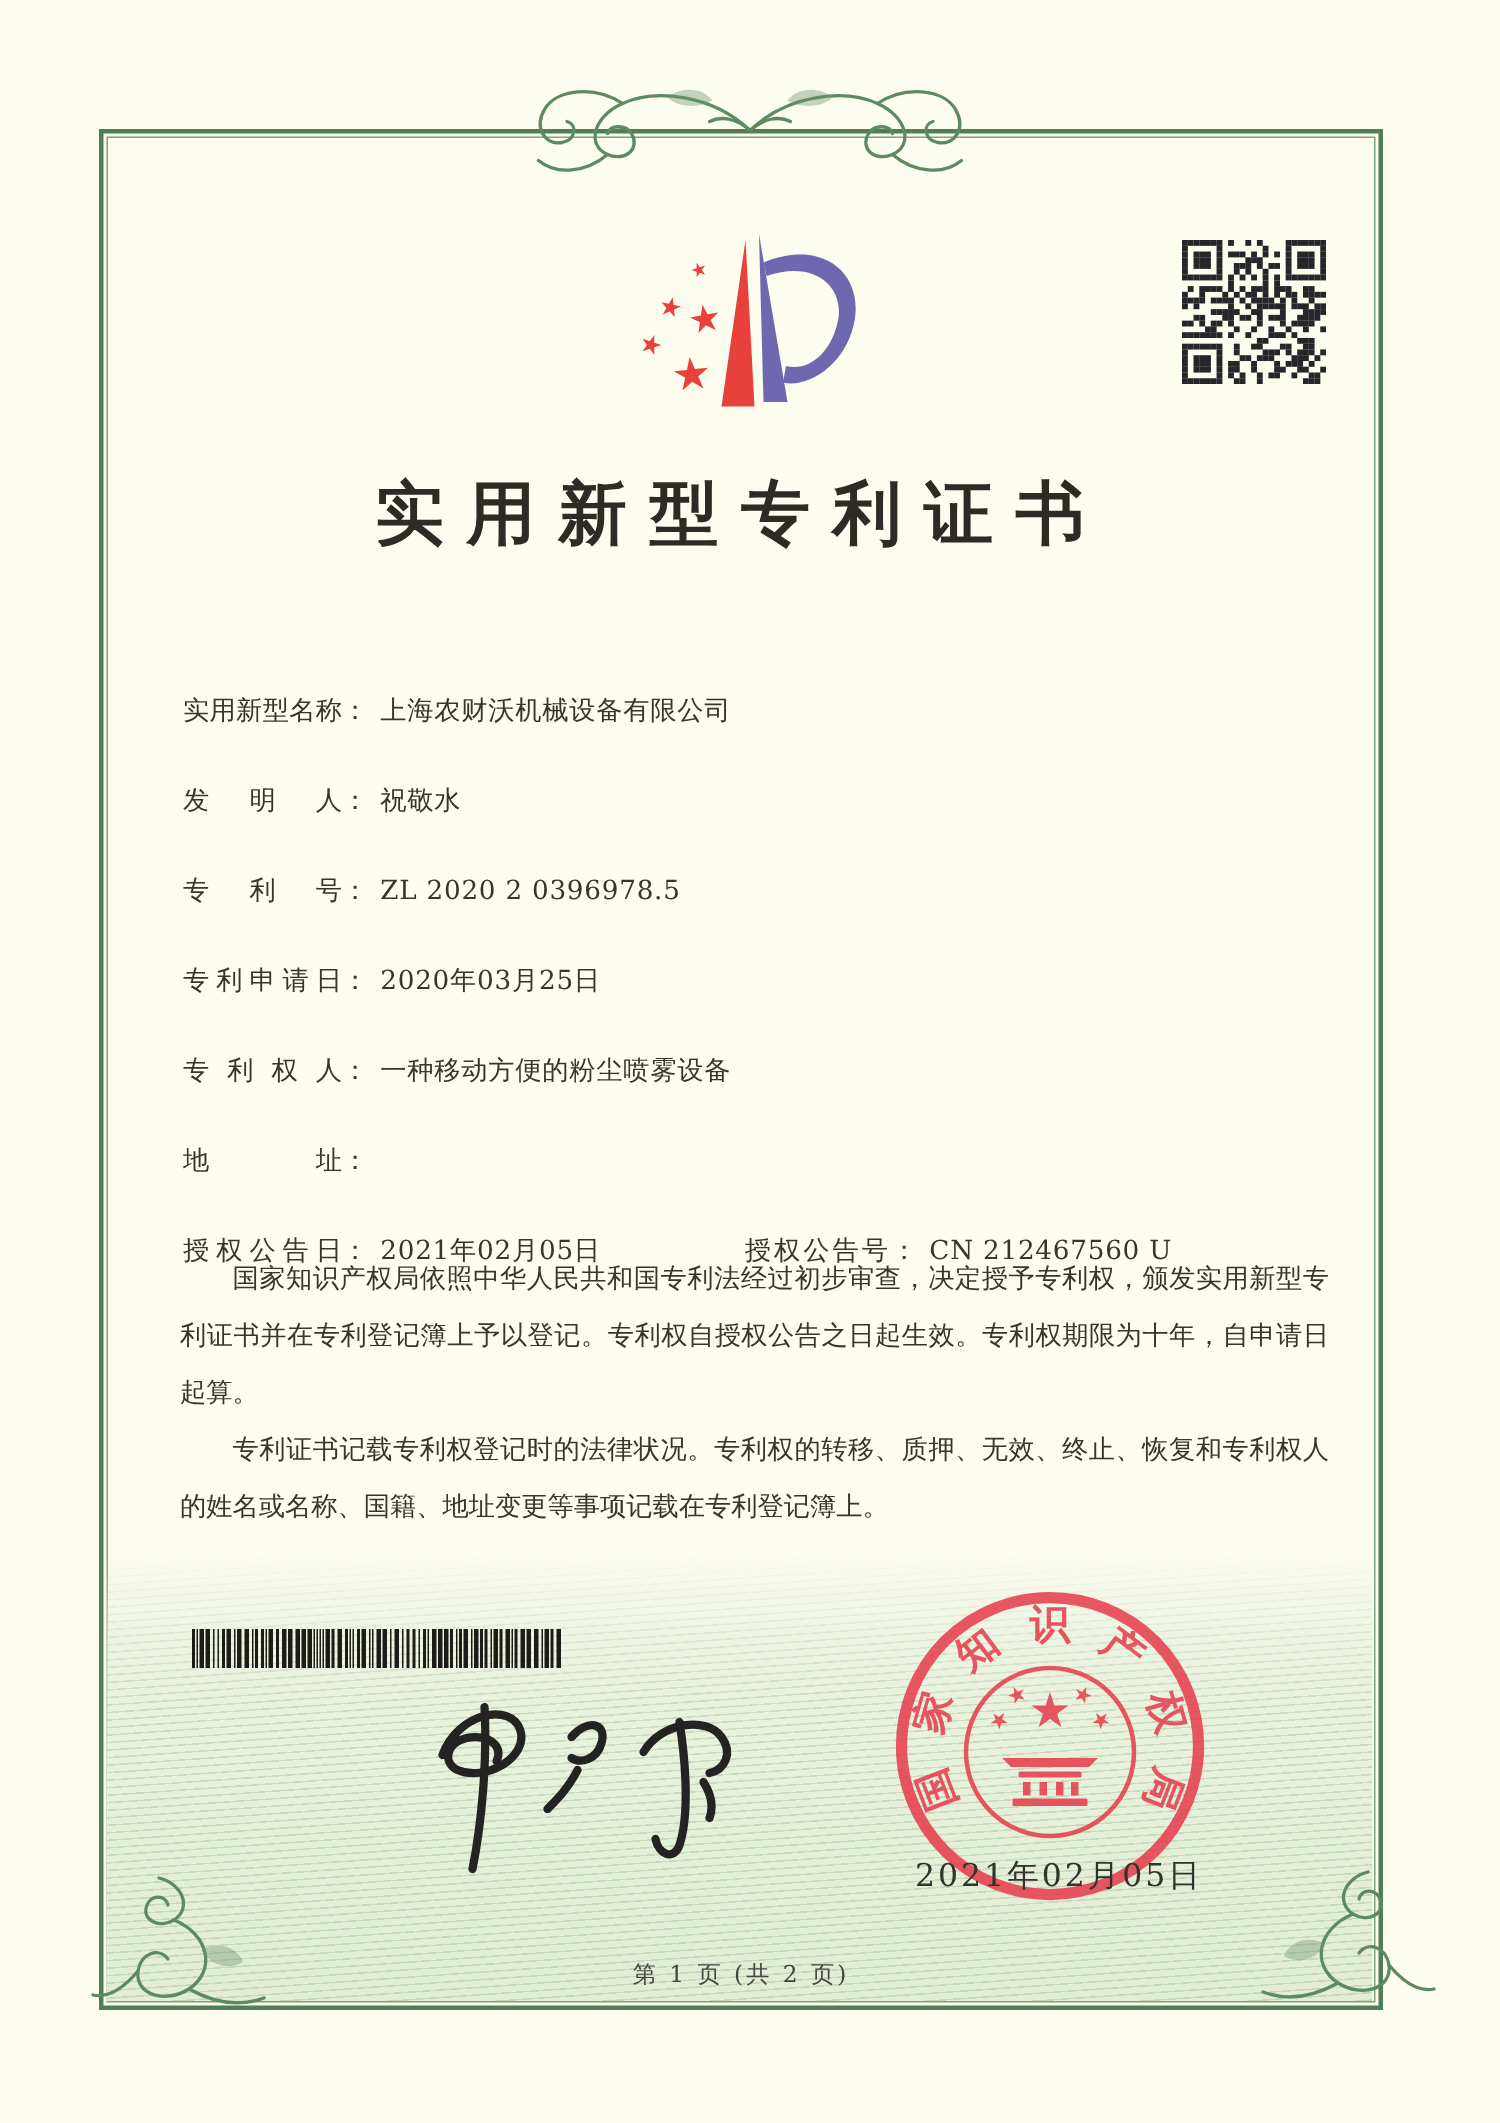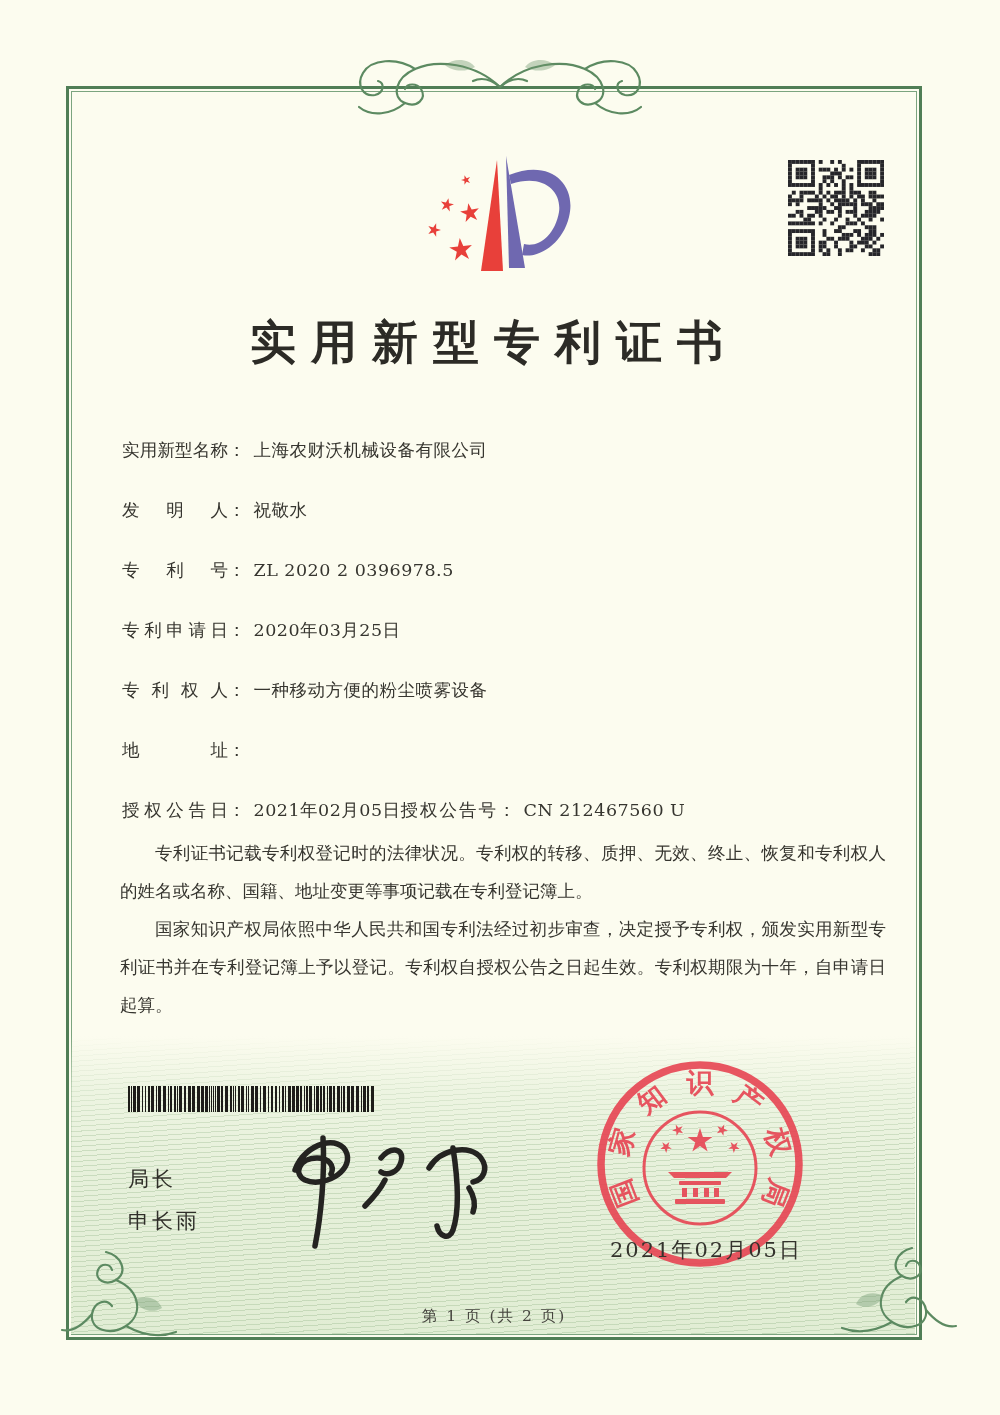--- a/index.html
+++ b/index.html
@@ -14,26 +14,26 @@
      background:linear-gradient(180deg,rgba(229,240,218,0) 0%,rgba(229,240,218,.65) 18%,#e6f0da 50%,#e1edd4 100%);}
   .guilloche::after{content:"";position:absolute;inset:0;
      background:repeating-linear-gradient(176deg,rgba(126,166,116,.28) 0 1px,rgba(0,0,0,0) 1px 5px);
      -webkit-mask-image:linear-gradient(180deg,transparent 0,#000 35%,#000 100%);
      mask-image:linear-gradient(180deg,transparent 0,#000 35%,#000 100%);}
   .cert-no{position:absolute;left:118px;top:166px;font-size:19px;letter-spacing:3px;color:#45443c;}
   .logo{position:absolute;left:418px;top:150px;width:160px;height:140px;}
   .qr{position:absolute;left:788px;top:160px;width:96px;height:96px;line-height:0;}
   .title{position:absolute;left:66px;top:312px;width:856px;text-align:center;
          font-size:46px;font-weight:bold;letter-spacing:15px;color:#2c2b26;}
-  .fields{position:absolute;left:122px;top:438px;width:770px;}
+  .fields{position:absolute;left:122px;top:462px;width:770px;}
   .frow{display:flex;align-items:baseline;font-size:17.5px;line-height:25px;margin-bottom:35px;color:#36352f;}
   .flabel{display:inline-block;width:106px;text-align:justify;text-align-last:justify;flex:none;}
   .fcolon{flex:none;margin-right:8px;}
   .fvalue{letter-spacing:.5px;white-space:nowrap;}
-  .fgroup2{display:flex;align-items:baseline;}
+  .fgroup2{display:flex;align-items:baseline;margin-left:96px;}
   .fgroup2 .flabel2{flex:none;letter-spacing:2px;}
   .legal{position:absolute;left:120px;top:834px;width:766px;font-size:17.5px;line-height:38px;
          text-align:justify;color:#36352f;}
   .legal p{margin:0;text-indent:2em;}
   .barcode{position:absolute;left:128px;top:1086px;width:250px;height:26px;display:flex;align-items:stretch;}
   .director{position:absolute;left:128px;top:1158px;font-size:21px;line-height:42px;letter-spacing:3px;color:#2f2e29;}
   .signature{position:absolute;left:265px;top:1124px;width:250px;height:128px;}
   .seal{position:absolute;left:590px;top:1054px;width:220px;height:220px;}
   .seal-date{position:absolute;left:610px;top:1236px;font-size:21px;letter-spacing:2px;color:#33322c;z-index:5;}
   .page-num{position:absolute;left:66px;top:1306px;width:856px;text-align:center;
@@ -460,22 +460,22 @@
         <span class="fvalue">2021年02月05日</span>
       <span class="fgroup2">
         <span class="flabel2">授权公告号</span>
           <span class="fcolon">：</span>
           <span class="fvalue">CN 212467560 U</span>
       </span>
     </div>
   </div>
 
   <div class="legal">
+    <p>国家知识产权局依照中华人民共和国专利法经过初步审查，决定授予专利权，颁发实用新型专利证书并在专利登记簿上予以登记。专利权自授权公告之日起生效。专利权期限为十年，自申请日起算。</p>
     <p>专利证书记载专利权登记时的法律状况。专利权的转移、质押、无效、终止、恢复和专利权人的姓名或名称、国籍、地址变更等事项记载在专利登记簿上。</p>
-    <p>国家知识产权局依照中华人民共和国专利法经过初步审查，决定授予专利权，颁发实用新型专利证书并在专利登记簿上予以登记。专利权自授权公告之日起生效。专利权期限为十年，自申请日起算。</p>
   </div>
 
   <div class="barcode">
       <div style="flex:none;width:2px;margin-right:1px;background:#1d1c19;height:100%"></div>
       <div style="flex:none;width:1px;margin-right:1px;background:#1d1c19;height:100%"></div>
       <div style="flex:none;width:3px;margin-right:1px;background:#1d1c19;height:100%"></div>
       <div style="flex:none;width:3px;margin-right:2px;background:#1d1c19;height:100%"></div>
       <div style="flex:none;width:1px;margin-right:2px;background:#1d1c19;height:100%"></div>
       <div style="flex:none;width:1px;margin-right:2px;background:#1d1c19;height:100%"></div>
       <div style="flex:none;width:2px;margin-right:1px;background:#1d1c19;height:100%"></div>
@@ -537,24 +537,20 @@
       <div style="flex:none;width:2px;margin-right:2px;background:#1d1c19;height:100%"></div>
       <div style="flex:none;width:3px;margin-right:1px;background:#1d1c19;height:100%"></div>
       <div style="flex:none;width:3px;margin-right:2px;background:#1d1c19;height:100%"></div>
       <div style="flex:none;width:3px;margin-right:2px;background:#1d1c19;height:100%"></div>
       <div style="flex:none;width:1px;margin-right:1px;background:#1d1c19;height:100%"></div>
       <div style="flex:none;width:3px;margin-right:1px;background:#1d1c19;height:100%"></div>
       <div style="flex:none;width:2px;margin-right:2px;background:#1d1c19;height:100%"></div>
       <div style="flex:none;width:3px;margin-right:2px;background:#1d1c19;height:100%"></div>
     </div>
 
-  <div class="director">
-    <div>局长</div>
-    <div>申长雨</div>
-  </div>
 
   <div class="signature">
     <svg width="250" height="128" viewBox="0 0 250 128" xmlns="http://www.w3.org/2000/svg">
       <g fill="none" stroke="#242321" stroke-width="5.5" stroke-linecap="round" stroke-linejoin="round">
         <path d="M30,46 C40,18 76,10 82,30 C87,48 58,64 40,56 C28,50 34,34 52,34 C64,34 70,42 66,50"></path>
         <path d="M58,14 C60,50 56,92 50,122"></path>
         <path d="M116,34 C126,22 140,24 136,38 C133,49 122,52 116,48"></path>
         <path d="M120,56 C114,68 106,76 100,82"></path>
         <path d="M164,44 C176,24 206,20 216,34 C224,45 218,56 208,58"></path>
         <path d="M188,24 C193,56 194,88 188,106 C184,117 174,112 172,102"></path>

